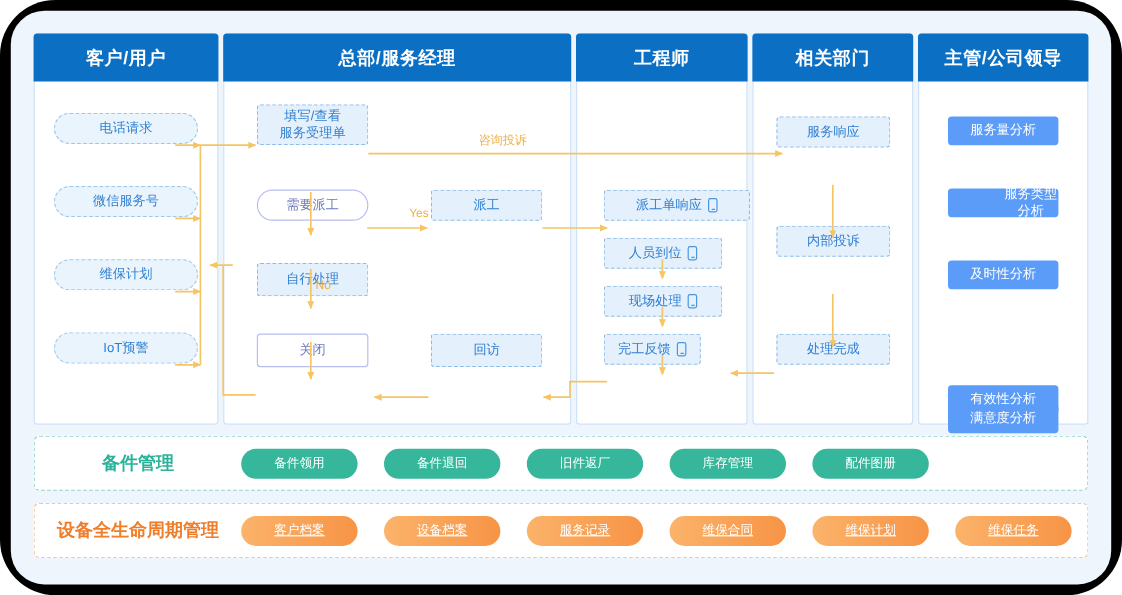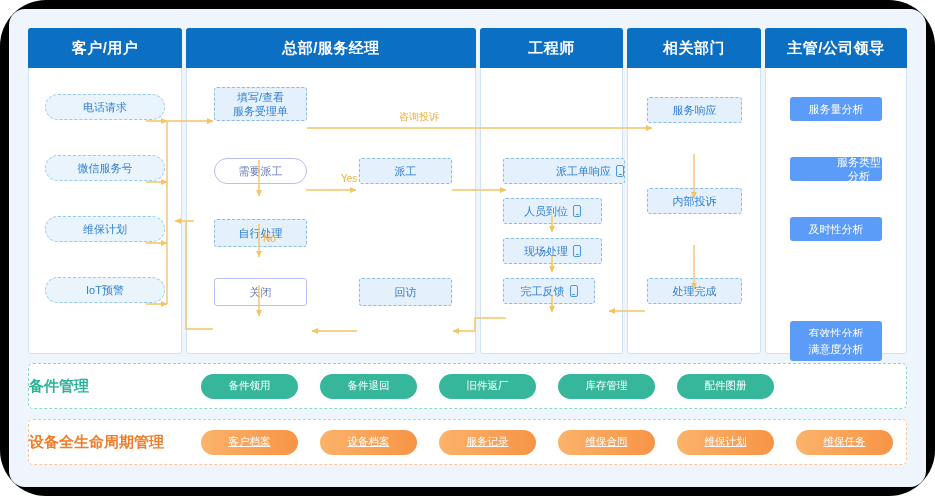--- a/index.html
+++ b/index.html
@@ -7,21 +7,21 @@
     width:935px; height:496px; overflow:hidden;
     font-family:"Liberation Sans","DejaVu Sans",sans-serif;
     background:#ffffff;
   }
   #bezel{
     position:absolute; left:0; top:0; width:935px; height:496px;
     background:#000000; border-radius:46px;
   }
   #screen{
     position:absolute; left:9px; top:9px; width:917px; height:478px;
-    background:#eef5fd; border-radius:16px; overflow:hidden;
+    background:#eef5fd; border-radius:28px; overflow:hidden;
   }
   #canvas{
     position:absolute; left:0; top:0; width:917px; height:478px;
   }
 
   
   .lane{
     position:absolute; top:19px; height:326px;
     background:#ffffff; border:1px solid #cfe2f7; border-radius:3px;
   }
@@ -74,21 +74,21 @@
 
   
   .band{
     position:absolute; left:19px; width:879px; height:46px;
     border-radius:5px; background:#ffffff;
     display:flex; align-items:center;
   }
   .band.green{ top:354px; border:1px dashed #8ed6c8; }
   .band.orange{ top:410px; border:1px dashed #f7c59a; }
   .band-title{
-    width:172px; text-align:left; font-size:15px; font-weight:bold; flex:0 0 auto;
+    width:172px; text-align:center; font-size:15px; font-weight:bold; flex:0 0 auto;
   }
   .band.green .band-title{ color:#2bb39a; }
   .band.orange .band-title{ color:#f07d2a; }
   .chips{ display:flex; gap:22px; flex:1 1 auto; }
   .chip{
     width:97px; height:25px; border-radius:13px;
     display:flex; align-items:center; justify-content:center;
     font-size:10.5px; color:#ffffff;
   }
   .chip.green{ background:#36b79b; }
@@ -140,33 +140,33 @@
           </div>
           <div class="node n-dash" style="left:172px;top:209px;width:93px;height:28px;">
             <span class="lbl">回访</span>
           </div>
         </div>
       </div>
 
       <div class="lane" style="left:471px;width:143px;">
         <div class="lane-head">工程师</div>
         <div class="lane-body">
-          <div class="node n-dash" style="left:22px;top:89px;width:122px;height:26px;justify-content:flex-end;">
+          <div class="node n-dash" style="left:22px;top:89px;width:122px;height:26px;">
             <span class="lbl">派工单响应</span>
             <span class="phone"></span>
           </div>
           <div class="node n-dash" style="left:22px;top:129px;width:99px;height:26px;">
             <span class="lbl">人员到位</span>
             <span class="phone"></span>
           </div>
           <div class="node n-dash" style="left:22px;top:169px;width:99px;height:26px;">
             <span class="lbl">现场处理</span>
             <span class="phone"></span>
           </div>
-          <div class="node n-dash" style="left:22px;top:209px;width:92px;height:26px;">
+          <div class="node n-dash" style="left:22px;top:209px;width:81px;height:26px;">
             <span class="lbl">完工反馈</span>
             <span class="phone"></span>
           </div>
         </div>
       </div>
 
       <div class="lane" style="left:618px;width:134px;">
         <div class="lane-head">相关部门</div>
         <div class="lane-body">
           <div class="node n-dash" style="left:19px;top:28px;width:95px;height:26px;">

